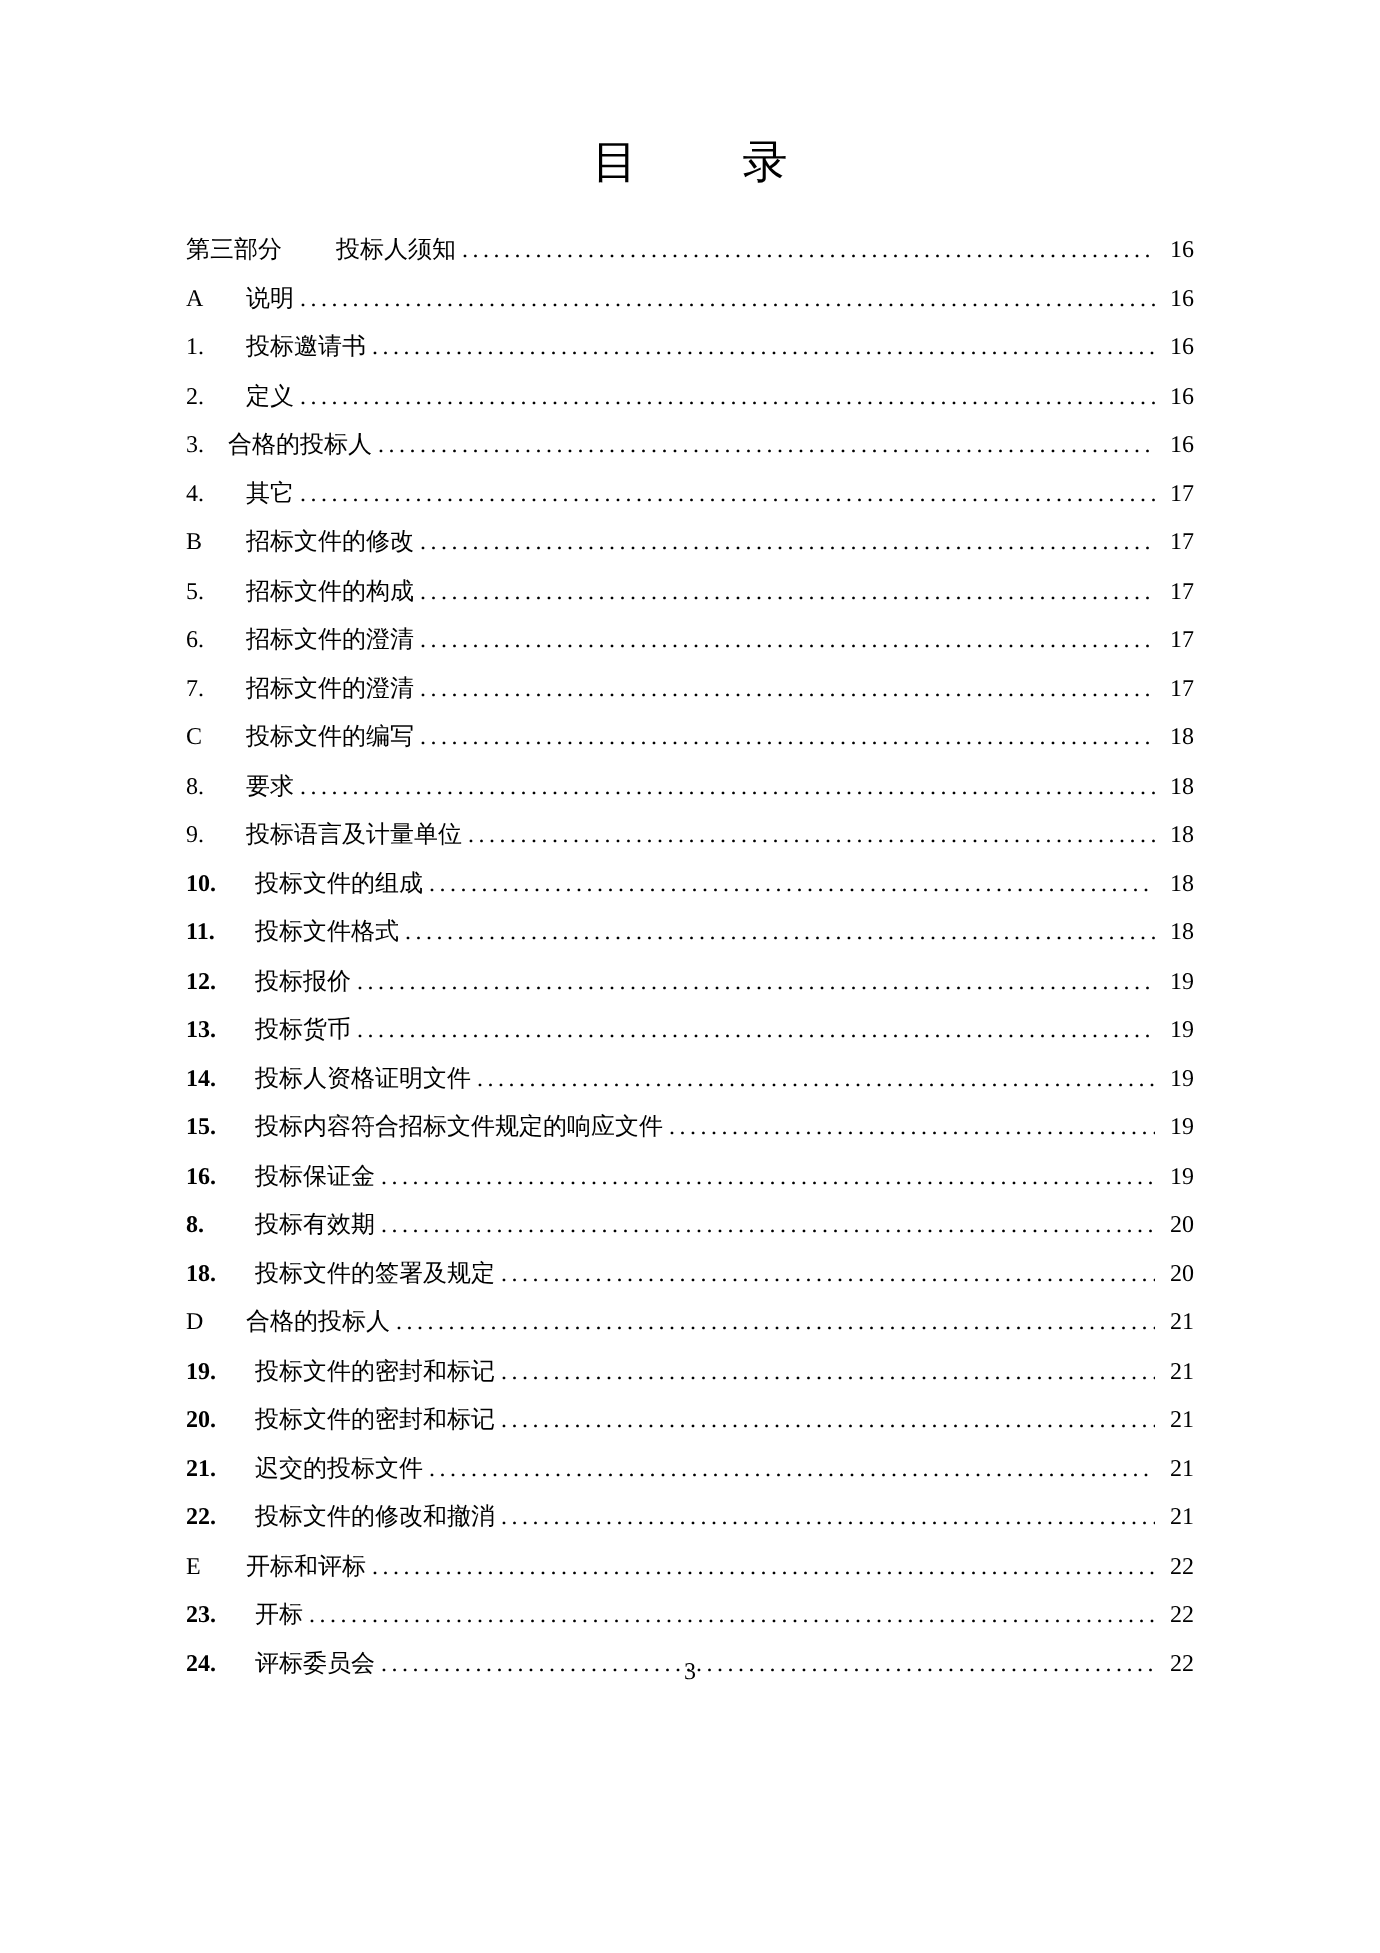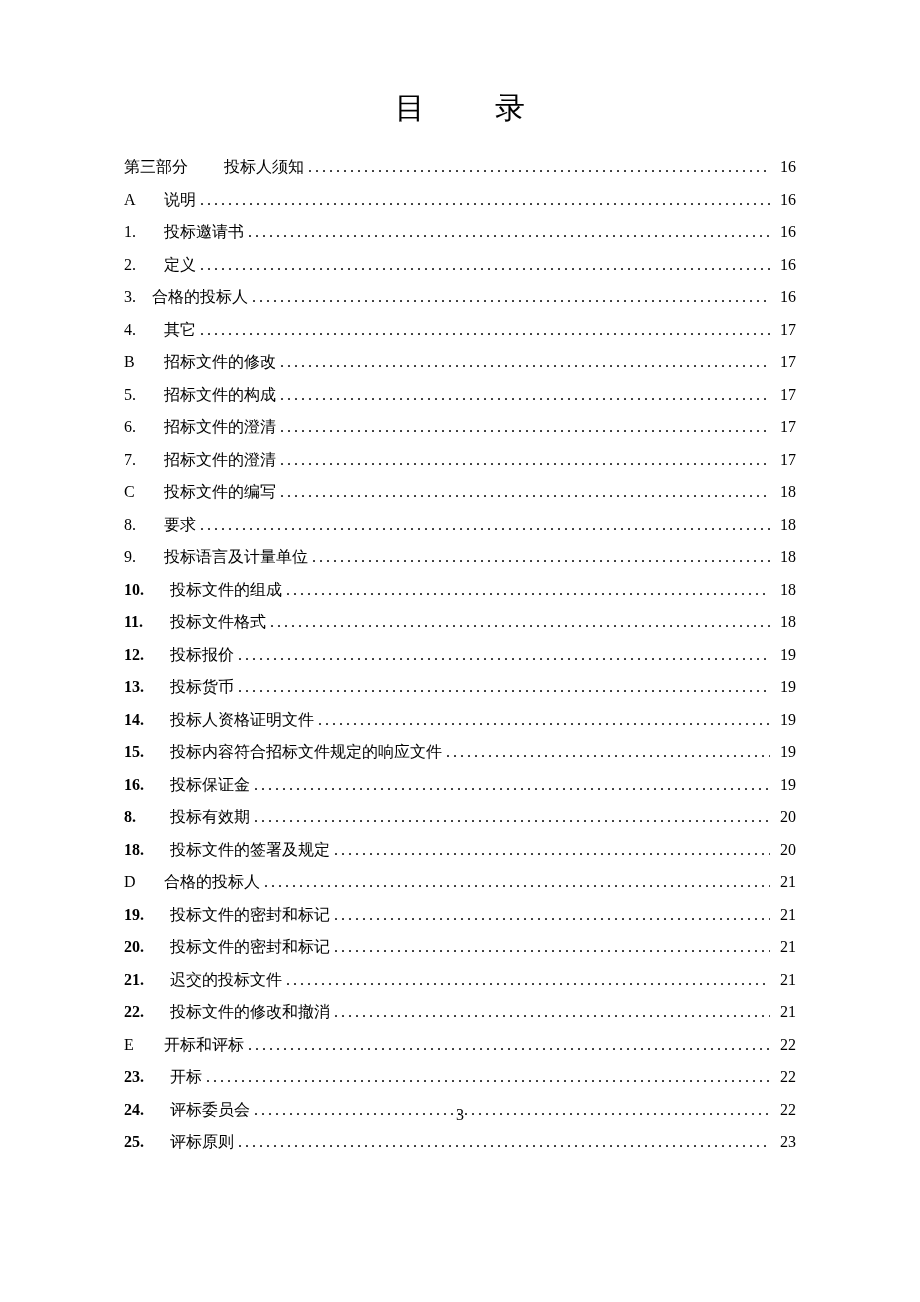--- a/index.html
+++ b/index.html
@@ -254,22 +254,16 @@
         <span class="toc-title-text">开标</span>
         <span class="toc-dots"></span>
         <span class="toc-page">22</span>
       </div>
       <div class="toc-row">
         <span class="toc-label label-num2">24.</span>
         <span class="toc-title-text">评标委员会</span>
         <span class="toc-dots"></span>
         <span class="toc-page">22</span>
       </div>
-      <div class="toc-row">
-        <span class="toc-label label-num2">25.</span>
-        <span class="toc-title-text">评标原则</span>
-        <span class="toc-dots"></span>
-        <span class="toc-page">23</span>
-      </div>
     </div>
 
   <div class="page-number">3</div>
 </div>
 
 </body></html>

